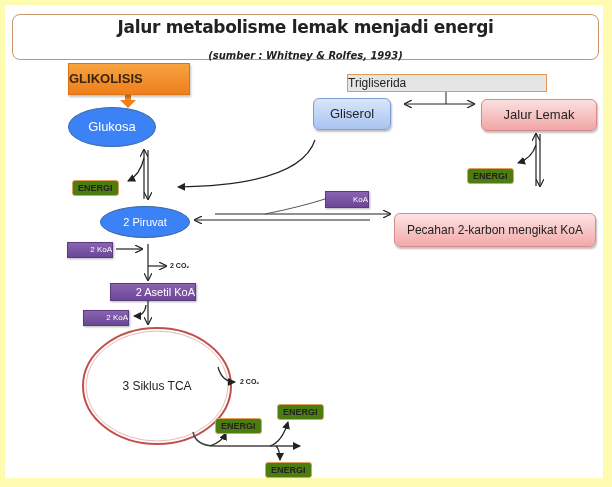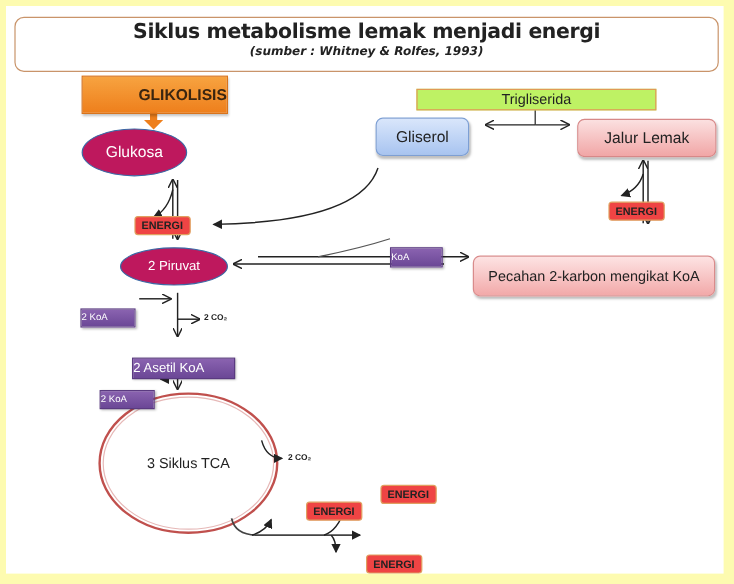--- a/index.html
+++ b/index.html
@@ -17,32 +17,32 @@
       position: absolute; left: 12px; top: 14px; width: 585px; height: 44px;
       border: 1.5px solid #c9946a; border-radius: 8px; background: #fff;
       text-align: center;
     }
     .title-text {
       display: block; margin-top: 2px;
       font-family: "DejaVu Sans", sans-serif; font-size: 17px; font-weight: bold;
       color: #222; letter-spacing: -0.3px;
     }
     .source-text {
-      display: block; margin-top: 1px;
+      display: block; margin-top: 13px;
       font-size: 10px; font-style: italic; font-weight: bold; color: #222;
     }
     .glikolisis {
       position: absolute; left: 68px; top: 63px; width: 120px; height: 30px;
       background: linear-gradient(#f7a340, #ee7f1c);
       border: 1px solid #d9731a; box-shadow: 1px 2px 2px rgba(0,0,0,0.25);
-      text-align: right; line-height: 30px;
+      text-align: left; line-height: 30px;
       font-family: "Liberation Sans", sans-serif; font-size: 13px; font-weight: bold; color: #3a2510;
     }
     .ellipse {
-      position: absolute; background: #be185d; border: 1.5px solid #3a6aa6;
+      position: absolute; background: #3b82f6; border: 1.5px solid #3a6aa6;
       border-radius: 50%; color: #fff; text-align: center;
       font-family: "Liberation Sans", sans-serif;
     }
     .glukosa { left: 68px; top: 107px; width: 86px; height: 38px; line-height: 38px; font-size: 13px; }
     .piruvat { left: 100px; top: 206px; width: 88px; height: 30px; line-height: 30px; font-size: 11px; }
     .rbox {
       position: absolute; border-radius: 6px; text-align: center;
       font-family: "Liberation Sans", sans-serif; color: #222;
       box-shadow: 1px 2px 2px rgba(0,0,0,0.25);
     }
@@ -53,54 +53,53 @@
     .asam {
       left: 481px; top: 99px; width: 114px; height: 30px; line-height: 30px; font-size: 13px;
       background: linear-gradient(#fbe0e0, #f1a6a6); border: 1px solid #d78888;
     }
     .pecahan {
       left: 394px; top: 213px; width: 200px; height: 32px; line-height: 32px; font-size: 12px;
       background: linear-gradient(#fde3e3, #f2a9a9); border: 1px solid #d98b8b;
     }
     .trig {
       position: absolute; left: 347px; top: 74px; width: 198px; height: 16px;
-      border: 1.5px solid #e09a55; background: #bef264;
-      text-align: center; line-height: 16px;
+      border: 1.5px solid #e09a55; background: #e5e5e5;
+      line-height: 16px;
       font-family: "Liberation Sans", sans-serif; font-size: 12px; color: #222;
     }
     .energi {
       position: absolute; height: 14px; line-height: 14px; padding: 0 5px;
-      border: 1.5px solid #e0a060; border-radius: 3px; background: #ef4444;
-      font-family: "Liberation Sans", sans-serif; font-size: 9px; font-weight: bold; color: #222; margin-left: 40px;
+      border: 1.5px solid #e0a060; border-radius: 3px; background: #4d7c0f;
+      font-family: "Liberation Sans", sans-serif; font-size: 9px; font-weight: bold; color: #222;
     }
     .purple {
       position: absolute; background: linear-gradient(#8a63b0, #6b4796);
-      border: 1px solid #5a3a80; color: #fff; text-align: left;
+      border: 1px solid #5a3a80; color: #fff; text-align: right;
       font-family: "Liberation Sans", sans-serif;
       box-shadow: 1px 1px 2px rgba(0,0,0,0.3);
-      margin-top: 15px;
     }
     .koa-top { left: 325px; top: 191px; width: 42px; height: 15px; line-height: 15px; font-size: 8px; }
     .koa-1 { left: 67px; top: 242px; width: 44px; height: 14px; line-height: 14px; font-size: 8px; }
     .asetil { left: 110px; top: 283px; width: 84px; height: 16px; line-height: 16px; font-size: 11px; }
     .koa-2 { left: 83px; top: 310px; width: 44px; height: 14px; line-height: 14px; font-size: 8px; }
     .co2 { position: absolute; font-family: "Liberation Sans", sans-serif; font-size: 7px; font-weight: bold; color: #222; }
     .tca-label {
       position: absolute; left: 112px; top: 379px; width: 90px; text-align: center;
       font-family: "Liberation Sans", sans-serif; font-size: 12px; color: #222;
     }
     svg.arrows { position: absolute; left: 0; top: 0; }
   </style>
 </head>
 <body>
 
 <div class="canvas"></div>
 
 <div class="title-box">
-  <span class="title-text">Siklus metabolisme lemak menjadi energi</span>
+  <span class="title-text">Jalur metabolisme lemak menjadi energi</span>
   <span class="source-text">(sumber :  Whitney &amp; Rolfes, 1993)</span>
 </div>
 
 <svg class="arrows" width="612" height="487">
   <defs>
     <marker id="ah" markerWidth="8" markerHeight="8" refX="7" refY="4" orient="auto" markerUnits="userSpaceOnUse">
       <path d="M0,0 L8,4 L0,8 Z" fill="#222"></path>
     </marker>
     <marker id="ao" markerWidth="8" markerHeight="8" refX="7" refY="4" orient="auto" markerUnits="userSpaceOnUse">
       <path d="M0,0 L8,4 L0,8" fill="none" stroke="#222" stroke-width="1.2"></path>

